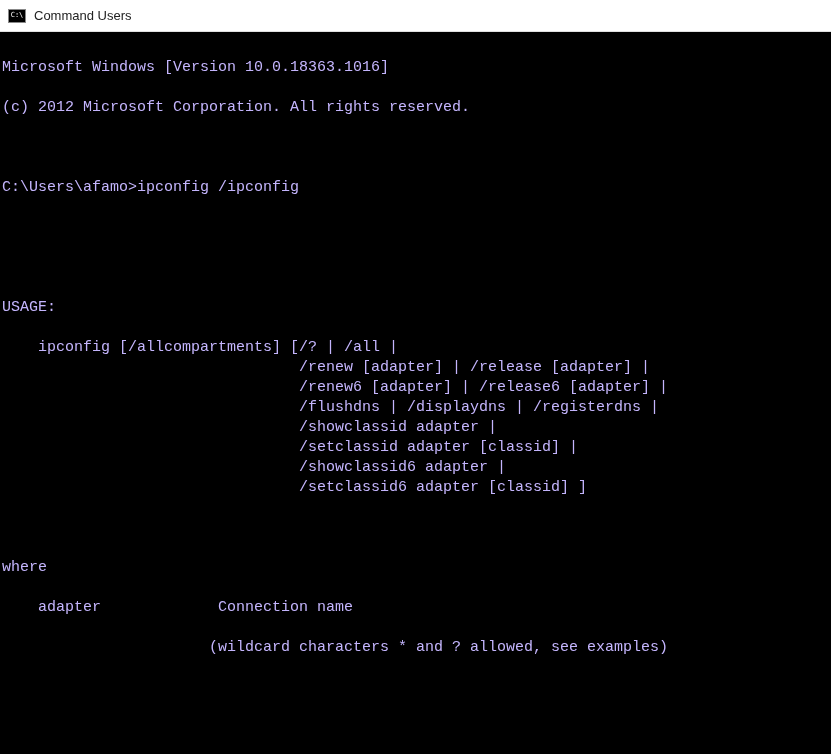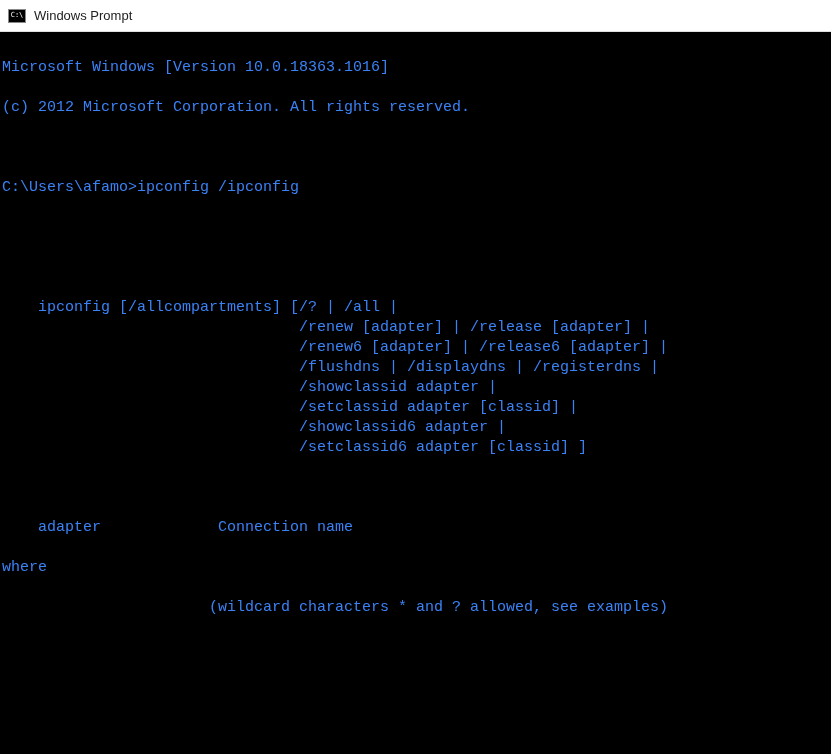--- a/index.html
+++ b/index.html
@@ -21,52 +21,53 @@
     position: relative;
     display: flex; align-items: center; justify-content: center;
   }
   .app-icon span {
     color: #fff; font-size: 7px; font-family: monospace; line-height: 1;
   }
   .title-text { font-size: 13px; color: #222; }
   .terminal {
     flex: 1;
     background: #000;
-    color: #3b82f6;
+    color: #c4b5fd;
     font-family: Consolas, "Courier New", monospace;
     font-size: 15px;
     line-height: 20px;
     padding: 6px 0 6px 2px;
     white-space: pre;
     overflow: hidden;
   }
   .line { white-space: pre; }
 </style>
 </head>
 <body>
 
 <div class="window">
 
   <div class="titlebar">
     <div class="app-icon">
         <span>C:\</span>
       </div>
-    <div class="title-text">Windows Prompt</div>
+    <div class="title-text">Command Users</div>
   </div>
 
   <div class="terminal">
 <div class="line">Microsoft Windows [Version 10.0.18363.1016]</div>
 <div class="line">(c) 2012 Microsoft Corporation. All rights reserved.</div>
 <div class="line"> </div>
 <div class="line"><span>C:\Users\afamo&gt;</span><span>ipconfig /ipconfig</span></div>
 <div class="line"> </div>
 <div class="line"> </div>
+<div class="line">USAGE:</div>
 <div id="usage-lines"><div class="line">    ipconfig [/allcompartments] [/? | /all |</div><div class="line">                                 /renew [adapter] | /release [adapter] |</div><div class="line">                                 /renew6 [adapter] | /release6 [adapter] |</div><div class="line">                                 /flushdns | /displaydns | /registerdns |</div><div class="line">                                 /showclassid adapter |</div><div class="line">                                 /setclassid adapter [classid] |</div><div class="line">                                 /showclassid6 adapter |</div><div class="line">                                 /setclassid6 adapter [classid] ]</div></div>
 <div class="line"> </div>
+<div class="line">where</div>
 <div class="line">    adapter             Connection name</div>
-<div class="line">where</div>
 <div class="line">                       (wildcard characters * and ? allowed, see examples)</div>
 <div class="line"> </div>
 
 
   </div>
 
 </div>
 
 </body></html>

